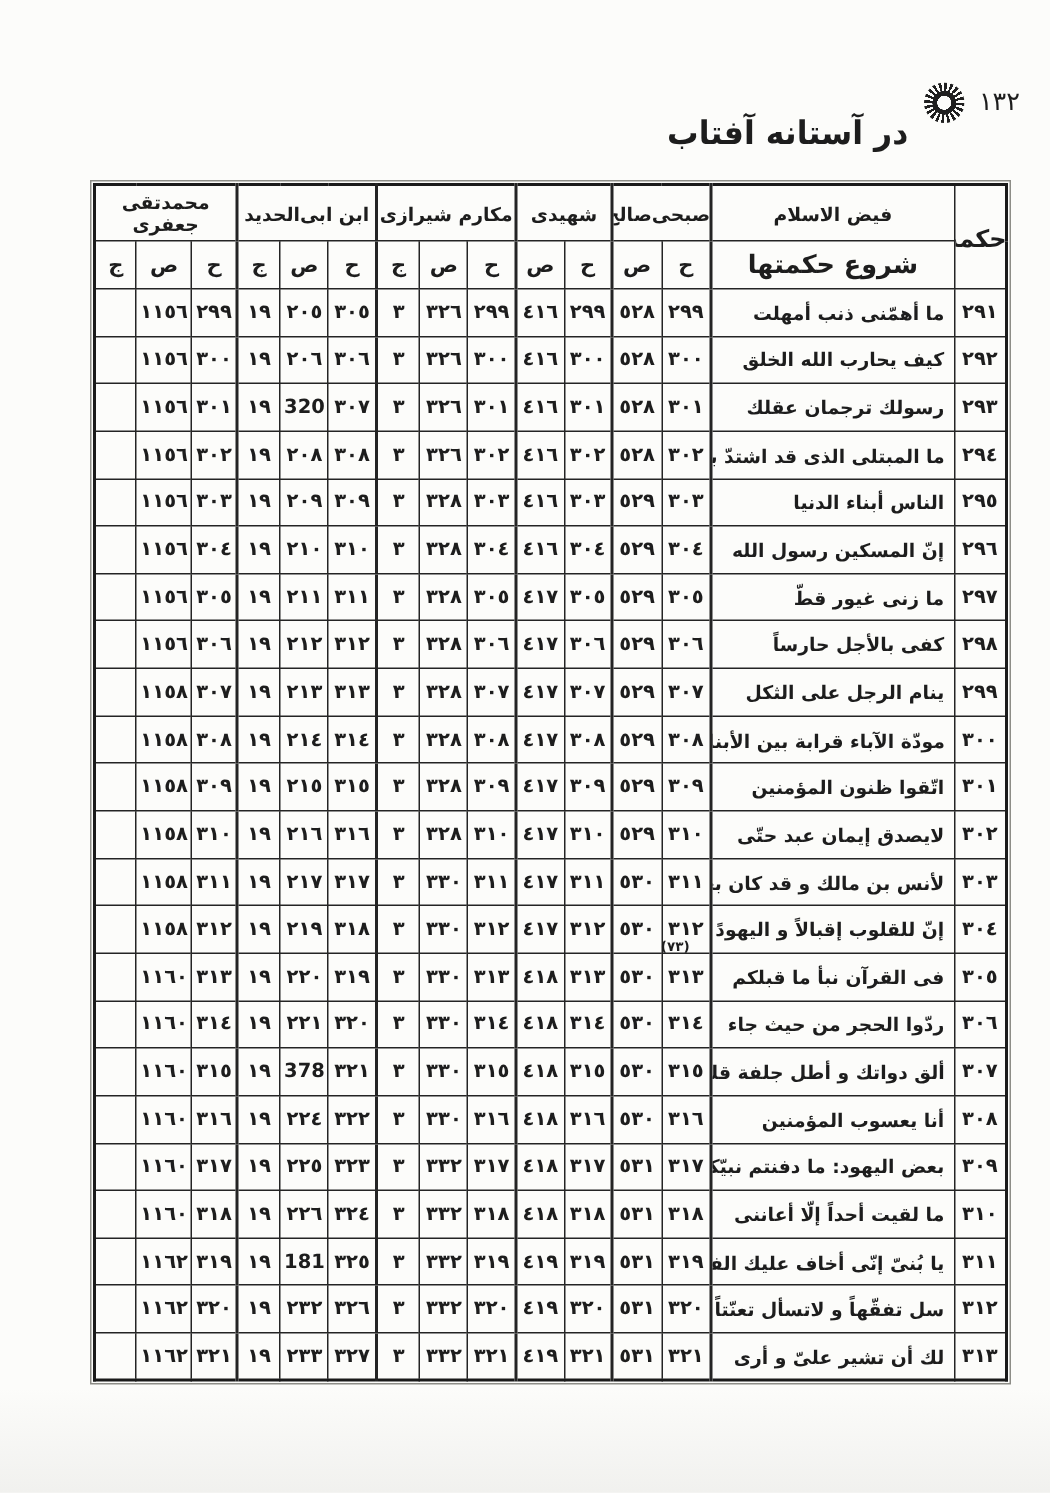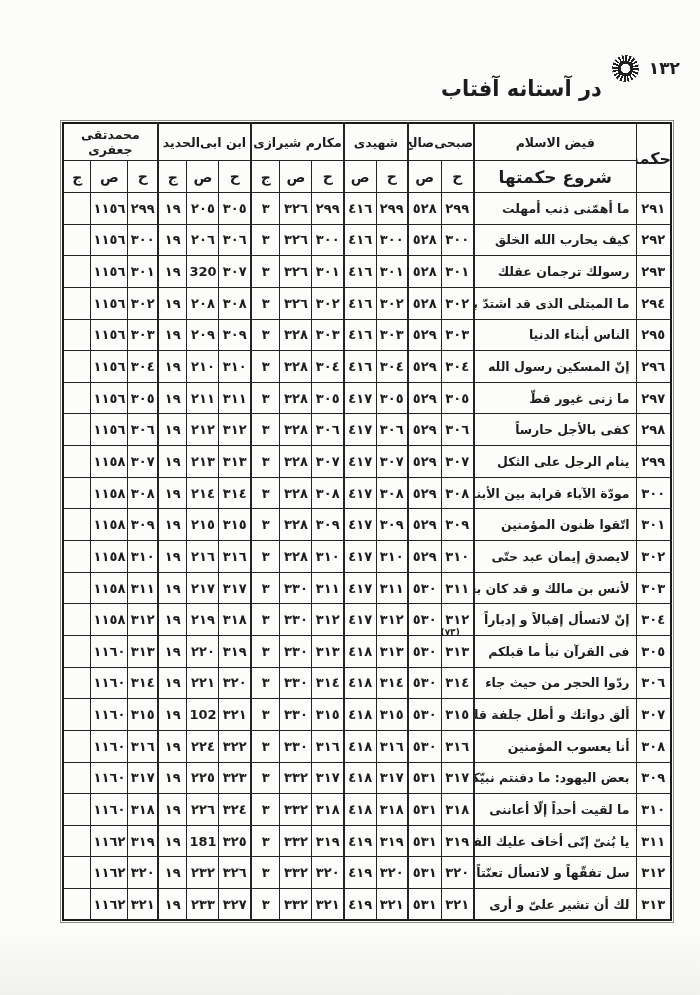--- a/index.html
+++ b/index.html
@@ -2,21 +2,21 @@
 <html lang="fa"><head>
 <meta charset="utf-8">
 <style>
   html,body{margin:0;padding:0;}
   body{width:700px;height:995px;background:#e9e9e6;font-family:"DejaVu Sans",sans-serif;}
   .sheet{position:relative;width:700px;height:995px;background:#fcfcfa;overflow:hidden;direction:rtl;color:#1d1d1d;}
   .sheet::after{content:"";position:absolute;left:0;bottom:0;width:100%;height:70px;
     background:linear-gradient(rgba(0,0,0,0),rgba(110,110,104,0.08));pointer-events:none;}
   
   .page-header{position:absolute;top:48px;right:20px;height:40px;display:flex;align-items:center;gap:10px;}
-  .page-number{font-size:17px;font-weight:700;letter-spacing:1px;}
+  .page-number{font-size:17px;font-weight:400;letter-spacing:1px;}
   .gear{width:27px;height:27px;border-radius:50%;flex:0 0 auto;
     background:
       radial-gradient(closest-side,#fcfcfa 0 34%,#202020 35% 58%,rgba(0,0,0,0) 59%),
       repeating-conic-gradient(#202020 0deg 9deg,rgba(0,0,0,0) 9deg 18deg);}
   .book-title{font-size:21px;font-weight:700;letter-spacing:-0.5px;transform:scaleY(1.04);margin-top:41px;}
   
   table.ref{position:absolute;top:122px;right:28px;width:608px;table-layout:fixed;
     border-collapse:collapse;border:2px solid #1a1a1a;outline:1px solid #8d8d87;outline-offset:1.5px;}
   th,td{border:1px solid #242424;font-weight:700;color:#1d1d1d;overflow:hidden;}
   .gb{border-right-width:2px;}
@@ -305,21 +305,21 @@
           <td class="num">٣</td>
           <td class="num gb">٣١٧</td>
           <td class="num">٢١٧</td>
           <td class="num">١٩</td>
           <td class="num gb">٣١١</td>
           <td class="num">١١٥٨</td>
           <td class="num"></td>
         </tr>
         <tr>
           <td class="num hek">٣٠٤</td>
-          <td class="txt">إنّ لاتسأل إقبالاً و إدباراً</td>
+          <td class="txt">إنّ للقلوب إقبالاً و اليهودً</td>
           <td class="num gb">٣١٢</td>
           <td class="num">٥٣٠</td>
           <td class="num gb">٣١٢</td>
           <td class="num">٤١٧</td>
           <td class="num gb">٣١٢</td>
           <td class="num">٣٣٠</td>
           <td class="num">٣</td>
           <td class="num gb">٣١٨</td>
           <td class="num">٢١٩</td>
           <td class="num">١٩</td>
@@ -365,21 +365,21 @@
           <td class="num hek">٣٠٧</td>
           <td class="txt">ألق دواتك و أطل جلفة قلمك</td>
           <td class="num gb">٣١٥</td>
           <td class="num">٥٣٠</td>
           <td class="num gb">٣١٥</td>
           <td class="num">٤١٨</td>
           <td class="num gb">٣١٥</td>
           <td class="num">٣٣٠</td>
           <td class="num">٣</td>
           <td class="num gb">٣٢١</td>
-          <td class="num">102</td>
+          <td class="num">378</td>
           <td class="num">١٩</td>
           <td class="num gb">٣١٥</td>
           <td class="num">١١٦٠</td>
           <td class="num"></td>
         </tr>
         <tr>
           <td class="num hek">٣٠٨</td>
           <td class="txt">أنا يعسوب المؤمنين</td>
           <td class="num gb">٣١٦</td>
           <td class="num">٥٣٠</td>

